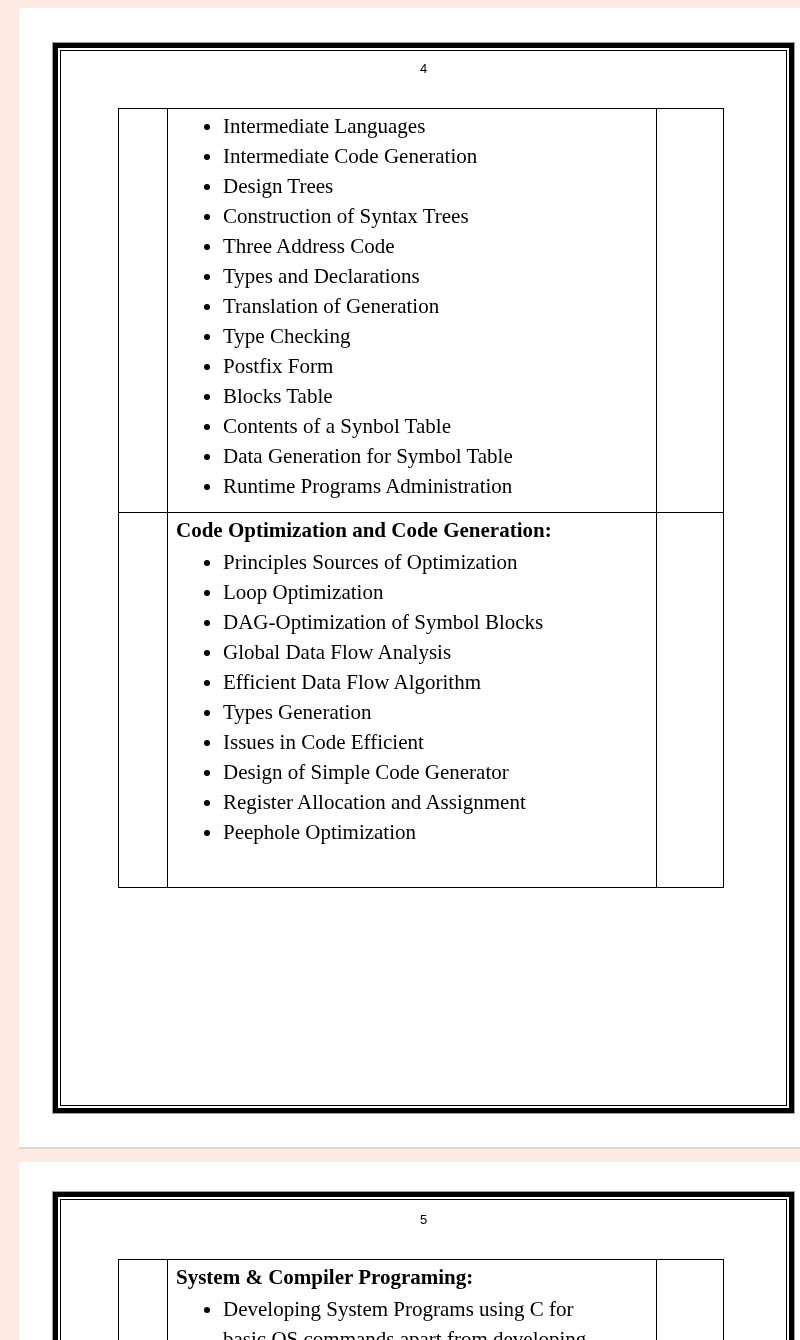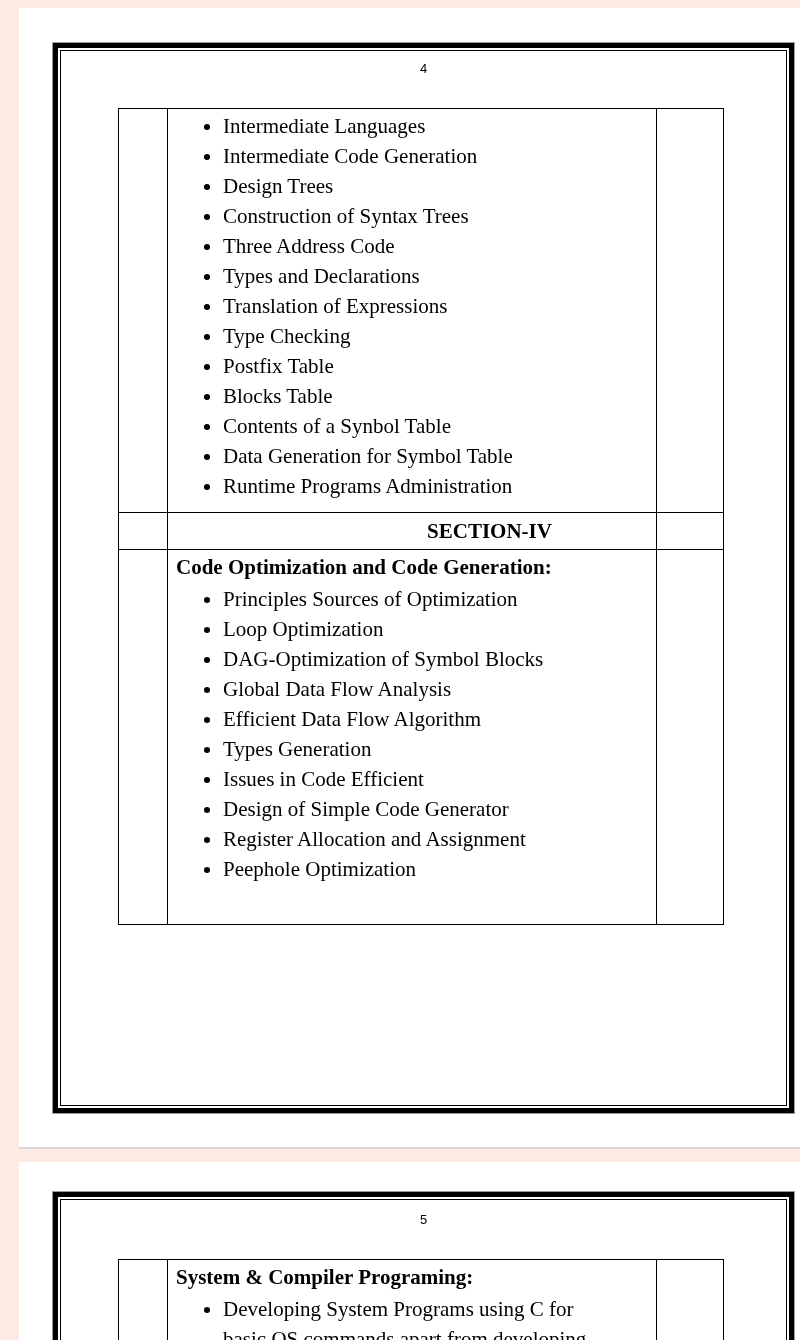--- a/index.html
+++ b/index.html
@@ -125,35 +125,28 @@
       <tr class="r1">
         <td class="side"></td>
         <td class="content">
           <ul class="bullets">
               <li>Intermediate Languages</li>
               <li>Intermediate Code Generation</li>
               <li>Design Trees</li>
               <li>Construction of Syntax Trees</li>
               <li>Three Address Code</li>
               <li>Types and Declarations</li>
-              <li>Translation of Expressions</li>
+              <li>Translation of Generation</li>
               <li>Type Checking</li>
-              <li>Postfix Table</li>
+              <li>Postfix Form</li>
               <li>Blocks Table</li>
               <li>Contents of a Synbol Table</li>
               <li>Data Generation for Symbol Table</li>
               <li>Runtime Programs Administration</li>
             </ul>
-        </td>
-        <td class="side"></td>
-      </tr>
-      <tr class="r2">
-        <td class="side"></td>
-        <td class="content section-cell">
-          <span>SECTION-IV</span>
         </td>
         <td class="side"></td>
       </tr>
       <tr class="r3">
         <td class="side"></td>
         <td class="content">
           <div class="topic-header">Code Optimization and Code Generation:</div>
           <ul class="bullets">
               <li>Principles Sources of Optimization</li>
               <li>Loop Optimization</li>

